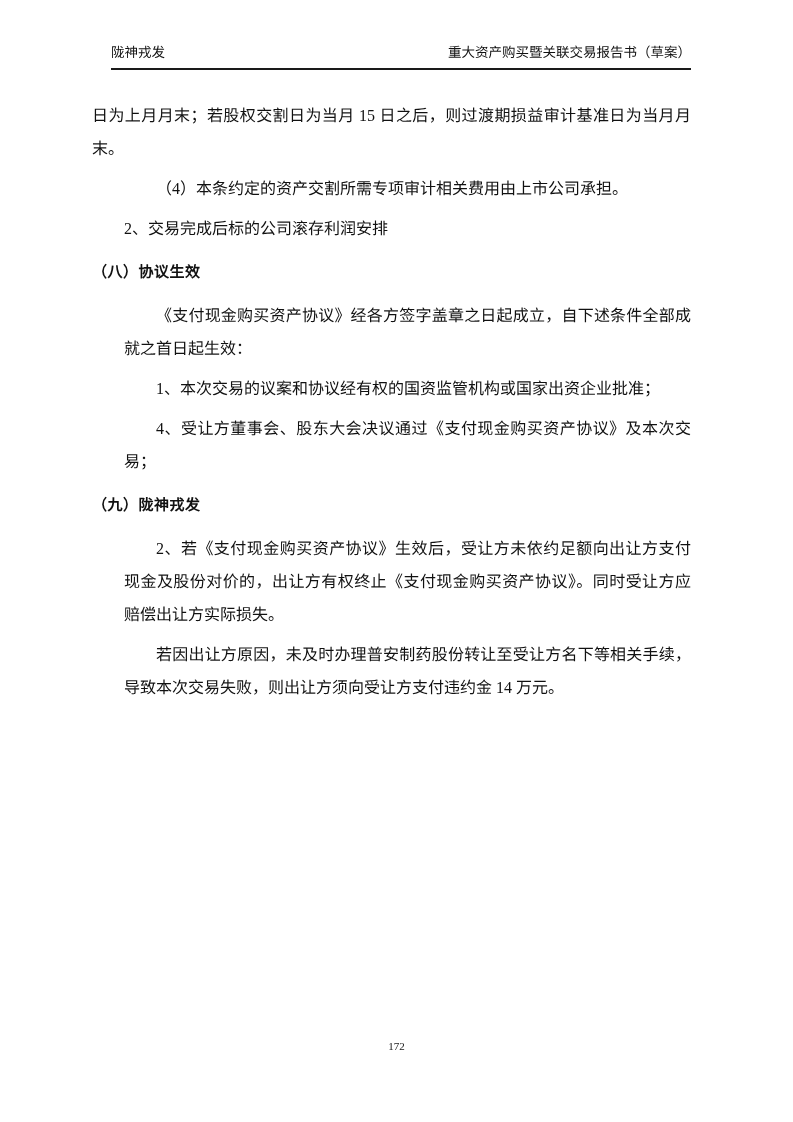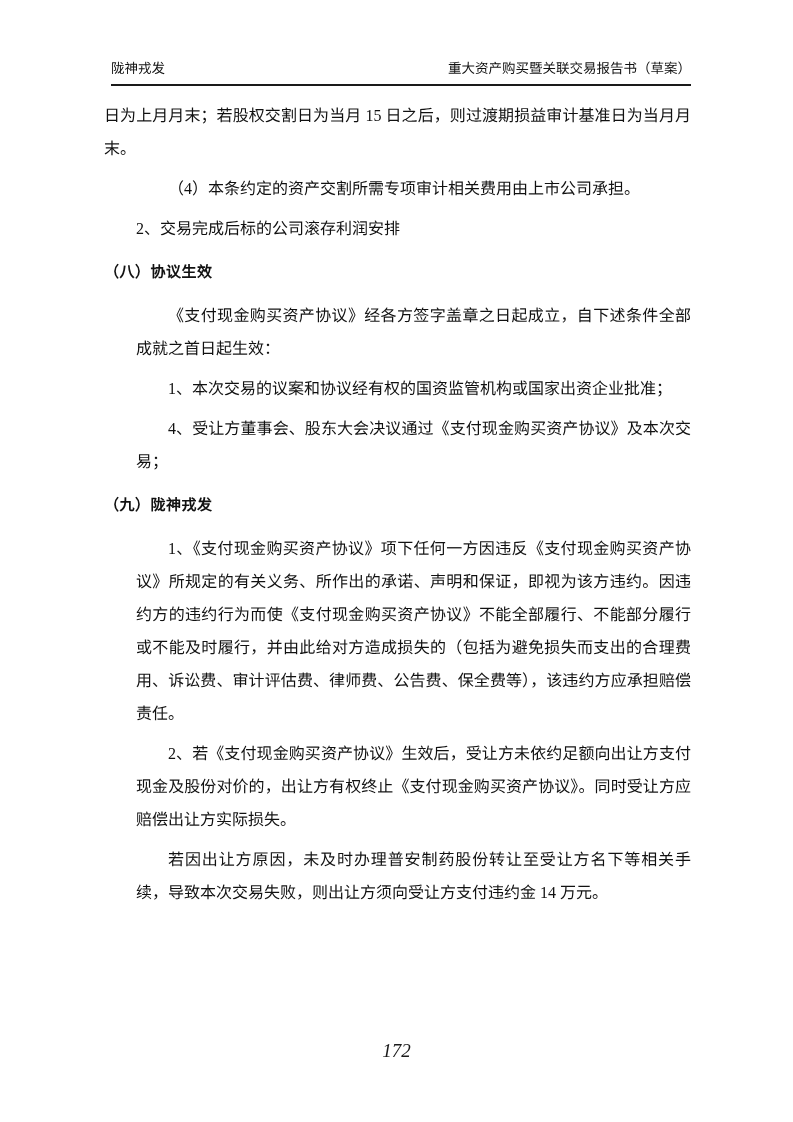--- a/index.html
+++ b/index.html
@@ -13,36 +13,36 @@
     height: 1122px;
     background: #ffffff;
     color: #111111;
     font-family: "Liberation Serif", "DejaVu Serif", serif;
     overflow: hidden;
     box-sizing: border-box;
   }
   
   .page-header {
     position: absolute;
-    top: 60px;
+    top: 44px;
     left: 111px;
     right: 102px;
     display: flex;
     justify-content: space-between;
     align-items: flex-end;
     font-size: 13.5px;
     line-height: 18px;
     border-bottom: 2px solid #1a1a1a;
     padding-bottom: 6px;
   }
   
   .doc-body {
     position: absolute;
     top: 77px;
-    left: 104px;
+    left: 92px;
     right: 102px;
     padding-top: 22px;
     font-size: 16px;
     line-height: 33px;
     text-align: justify;
     text-justify: inter-ideograph;
   }
   .doc-body p {
     margin: 0 0 7px 0;
   }
@@ -59,23 +59,22 @@
     margin: 14px 0 14px 0 !important;
     text-align: left;
   }
   
   .page-footer {
     position: absolute;
     top: 1040px;
     left: 0;
     width: 100%;
     text-align: center;
-    font-size: 19px;
+    font-size: 11px;
     color: #1a1a1a;
-    font-style: italic;
   }
 </style>
 </head>
 <body>
 
 <div class="page">
 
   <div class="page-header">
     <span>陇神戎发</span>
     <span>重大资产购买暨关联交易报告书（草案）</span>
@@ -83,20 +82,19 @@
 
   <div class="doc-body">
     <p class="cont">日为上月月末；若股权交割日为当月 15 日之后，则过渡期损益审计基准日为当月月末。</p>
     <p class="para">（4）本条约定的资产交割所需专项审计相关费用由上市公司承担。</p>
     <p class="sub">2、交易完成后标的公司滚存利润安排</p>
     <h2 class="head">（八）协议生效</h2>
     <p class="para">《支付现金购买资产协议》经各方签字盖章之日起成立，自下述条件全部成就之首日起生效：</p>
     <p class="para">1、本次交易的议案和协议经有权的国资监管机构或国家出资企业批准；</p>
     <p class="para">4、受让方董事会、股东大会决议通过《支付现金购买资产协议》及本次交易；</p>
     <h2 class="head">（九）陇神戎发</h2>
-    <p class="para">1、《支付现金购买资产协议》项下任何一方因违反《支付现金购买资产协议》所规定的有关义务、所作出的承诺、声明和保证，即视为该方违约。因违约方的违约行为而使《支付现金购买资产协议》不能全部履行、不能部分履行或不能及时履行，并由此给对方造成损失的（包括为避免损失而支出的合理费用、诉讼费、审计评估费、律师费、公告费、保全费等），该违约方应承担赔偿责任。</p>
     <p class="para">2、若《支付现金购买资产协议》生效后，受让方未依约足额向出让方支付现金及股份对价的，出让方有权终止《支付现金购买资产协议》。同时受让方应赔偿出让方实际损失。</p>
     <p class="para">若因出让方原因，未及时办理普安制药股份转让至受让方名下等相关手续，导致本次交易失败，则出让方须向受让方支付违约金 14 万元。</p>
   </div>
 
   <div class="page-footer">172</div>
 
 </div>
 
 </body></html>

